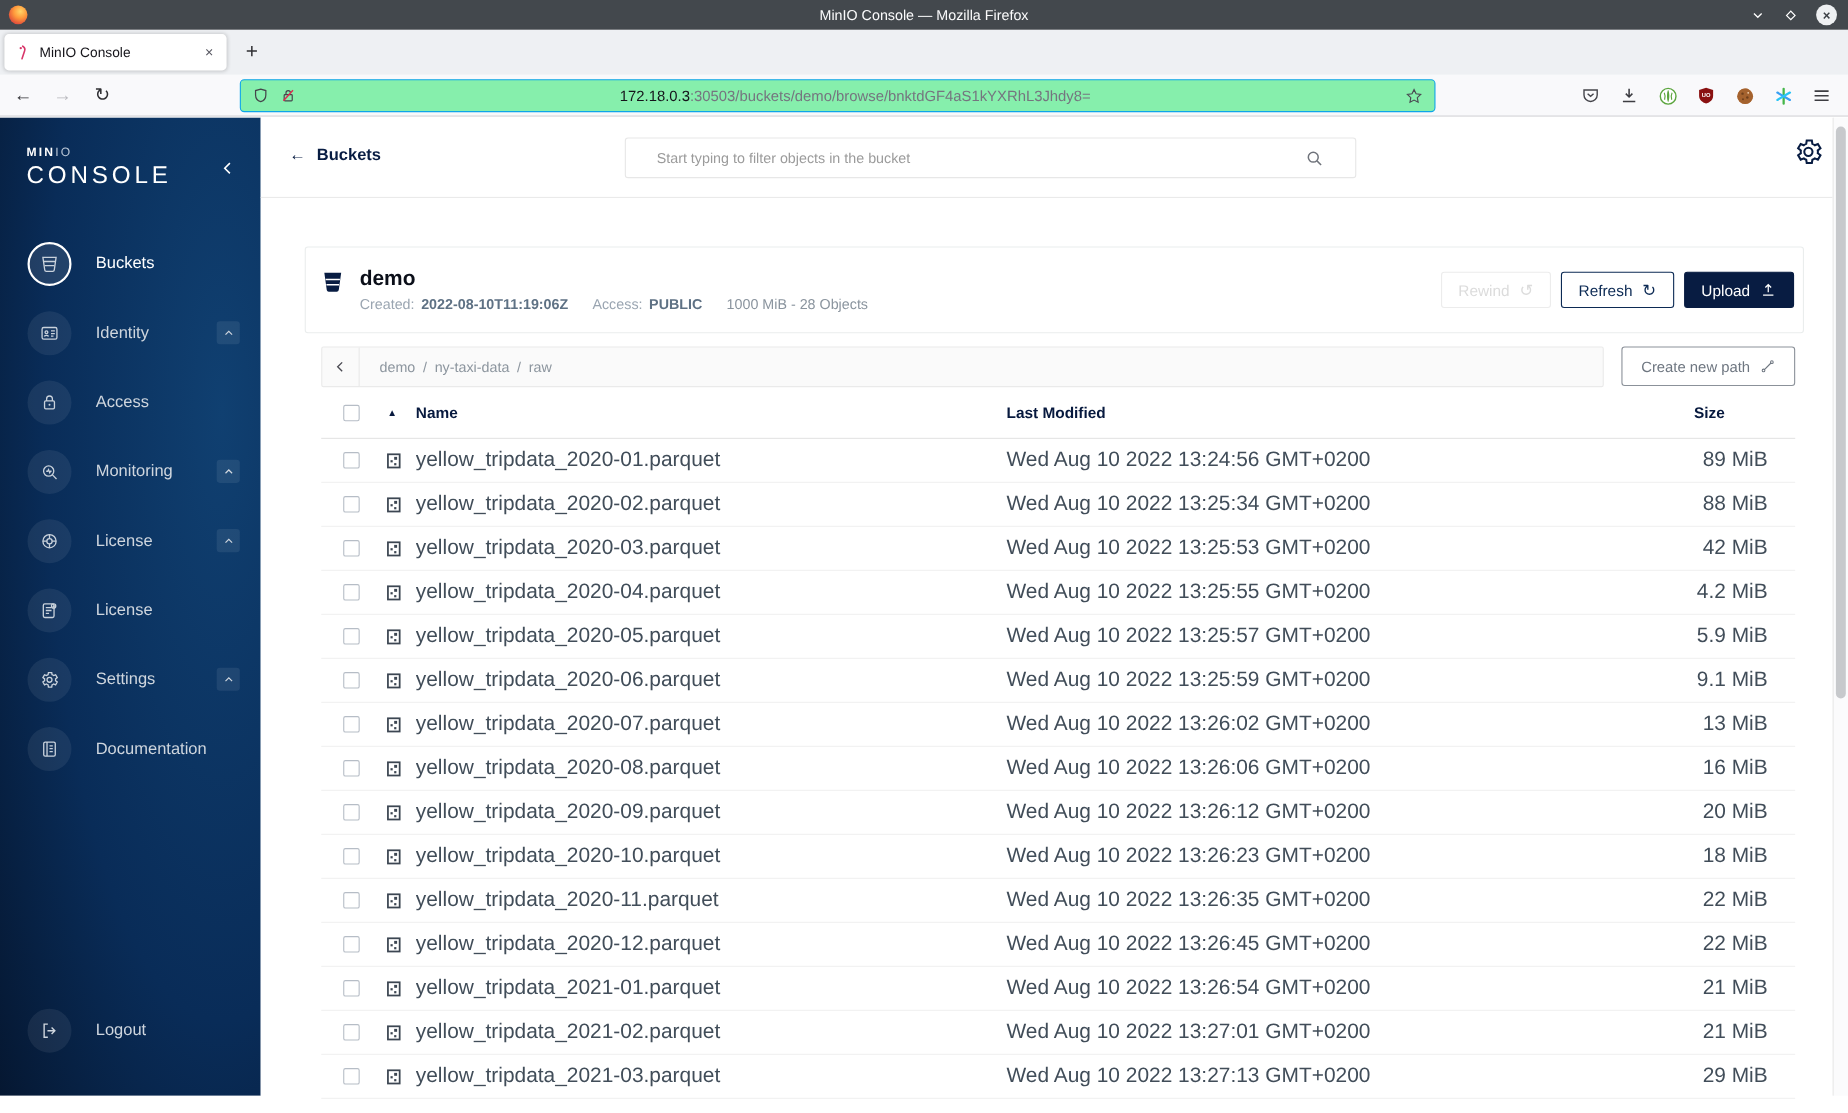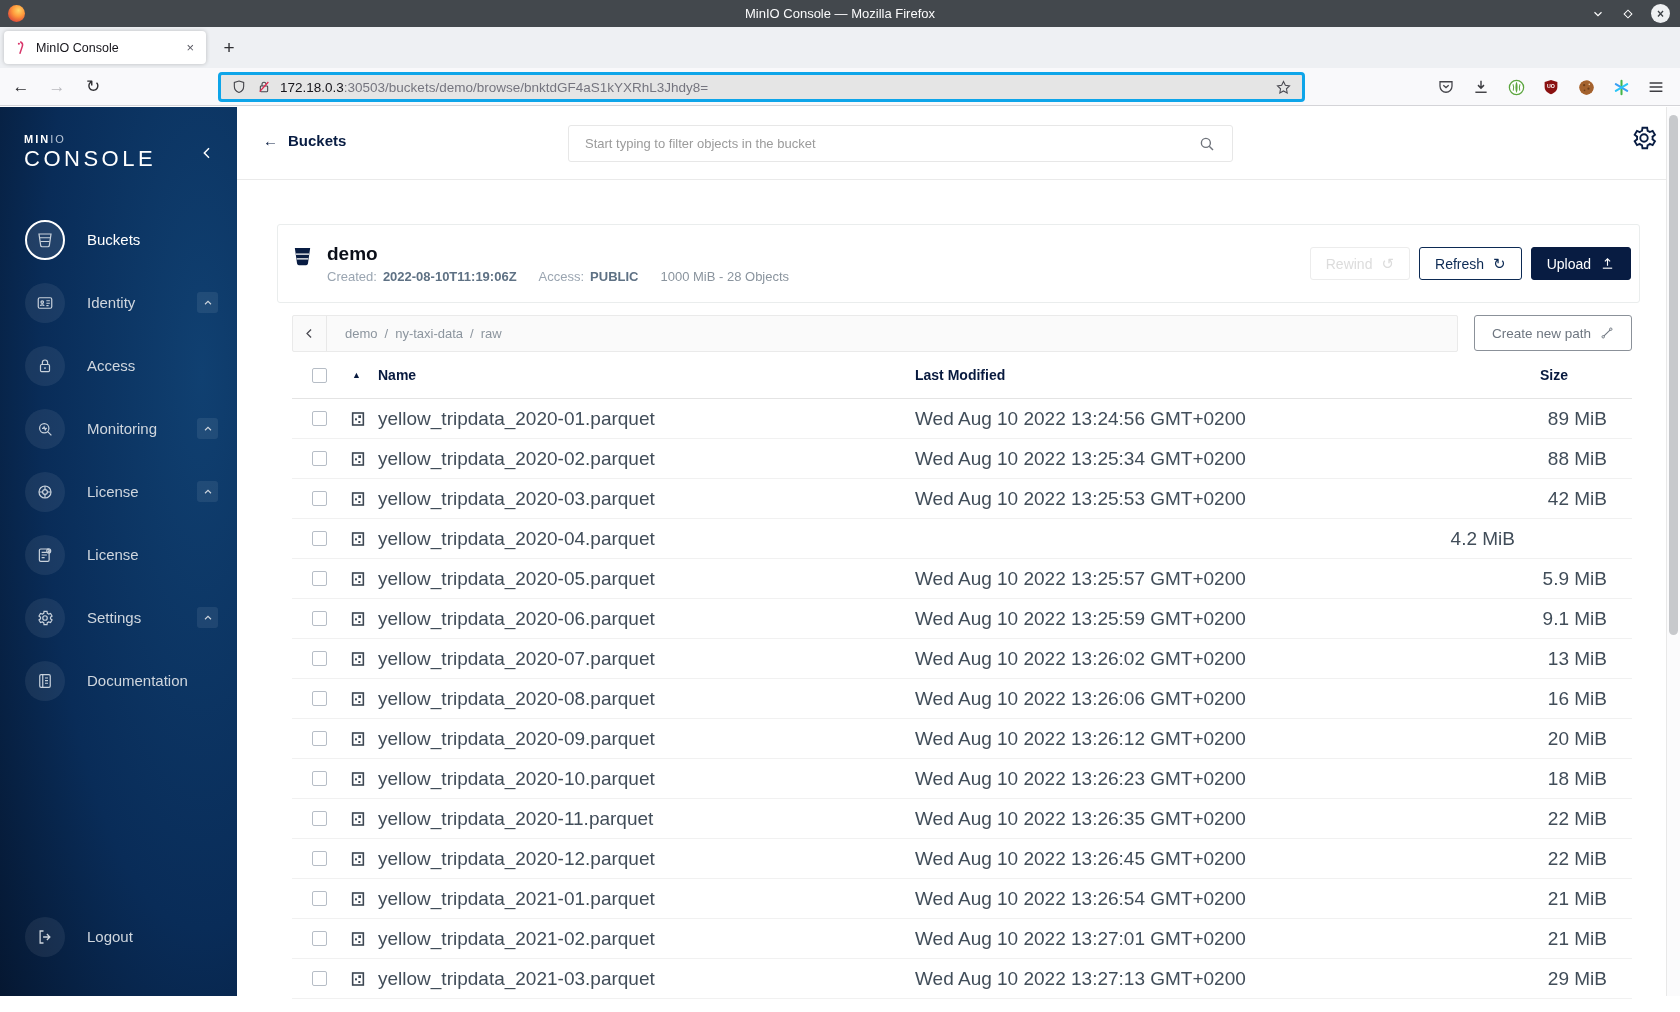--- a/index.html
+++ b/index.html
@@ -30,22 +30,22 @@
   .tab-close { color:#585862; font-size:13px; padding:0 4px; }
   .newtab { width:30px; height:30px; margin-left:8px; display:flex; align-items:center;
     justify-content:center; font-size:19px; color:#2f2f33; border-radius:4px; }
 
   
   .toolbar { height:38px; background:#f9f9fb; border-bottom:1px solid #d4d4d8;
     display:flex; align-items:center; position:relative; }
   .nav-btn { width:30px; height:30px; display:flex; align-items:center; justify-content:center;
     font-size:17px; color:#2f2f33; margin-left:6px; border-radius:4px; }
   .nav-btn.disabled { color:#b9b9be; }
-  .urlbar { position:absolute; left:218px; top:4px; width:1087px; height:30px; background:#e5e5e5;
-    border:3px solid #0ea5e9; border-radius:4px; display:flex; align-items:center; padding:0 10px; }
+  .urlbar { position:absolute; left:218px; top:4px; width:1087px; height:30px; background:#86efac;
+    border:1px solid #0ea5e9; border-radius:4px; display:flex; align-items:center; padding:0 10px;text-align:center; }
   .urltext { font-size:13.5px; margin-left:8px; white-space:nowrap; overflow:hidden; flex:1; }
   .urltext .host { color:#15141a; }
   .urltext .rest { color:#75757f; }
   .ext-row { position:absolute; right:14px; top:0; height:38px; display:flex;
     align-items:center; gap:15px; }
   .ext-ic { width:20px; height:20px; display:flex; align-items:center; justify-content:center; }
 
   
   .content { position:absolute; top:107px; left:0; right:0; bottom:0; display:flex; }
 
@@ -67,21 +67,21 @@
   .nav-chevron { position:absolute; right:19px; width:21px; height:21px; border-radius:3px;
     background:rgba(255,255,255,.08); display:flex; align-items:center; justify-content:center; }
   .logout-item { position:absolute; bottom:28px; left:0; right:0; }
 
   
   .main { flex:1; position:relative; margin-right:14px; background:#fff; }
   .main-header { height:73px; border-bottom:1px solid #eaeaea; position:relative; }
   .back-buckets { position:absolute; left:26px; top:25px; display:flex; align-items:center; gap:10px;
     color:#081c42; font-size:15px; font-weight:bold; cursor:pointer; }
   .search-box { position:absolute; left:331px; top:18px; width:665px; height:37px;
-    border:1px solid #e7e7e7; border-radius:3px; display:flex; align-items:center; padding:0 16px; background:#fff; }
+    border:1px solid #e7e7e7; border-radius:3px; display:flex; align-items:center; padding:0 28px; background:#fff; }
   .search-box input { border:none; outline:none; flex:1; font-size:13px; color:#444;
     font-family:"Liberation Sans", sans-serif; }
   .search-box input::placeholder { color:#9b9b9b; }
   .gear-top { position:absolute; right:8px; top:17px; }
 
   .page { padding-top:44px; }
 
   
   .bucket-card { margin:0 26px 0 40px; height:79px; border:1px solid #eaeded; border-radius:3px;
     background:#fff; display:flex; align-items:center; padding:0 8px 0 13px; }
@@ -513,20 +513,21 @@
                   </span>
     <span>
       <svg width="16" height="16" viewBox="0 0 24 24">
         <rect x="4" y="3" width="16" height="18" fill="#fff" stroke="#3c4652" stroke-width="2.4"></rect>
         <rect x="12.5" y="6.5" width="4" height="4" fill="#3c4652"></rect>
         <rect x="7.5" y="11" width="3" height="3" fill="#3c4652"></rect>
         <rect x="12.5" y="15" width="3" height="3" fill="#3c4652"></rect>
       </svg>
     </span>
     <span class="fname">yellow_tripdata_2020-04.parquet</span>
+    <span>Wed Aug 10 2022 13:25:55 GMT+0200</span>
     <span class="size-cell">4.2 MiB</span>
   </div>
                 <div class="t-row">
     <span>
                     <span class="cb"></span>
                   </span>
     <span>
       <svg width="16" height="16" viewBox="0 0 24 24">
         <rect x="4" y="3" width="16" height="18" fill="#fff" stroke="#3c4652" stroke-width="2.4"></rect>
         <rect x="12.5" y="6.5" width="4" height="4" fill="#3c4652"></rect>

